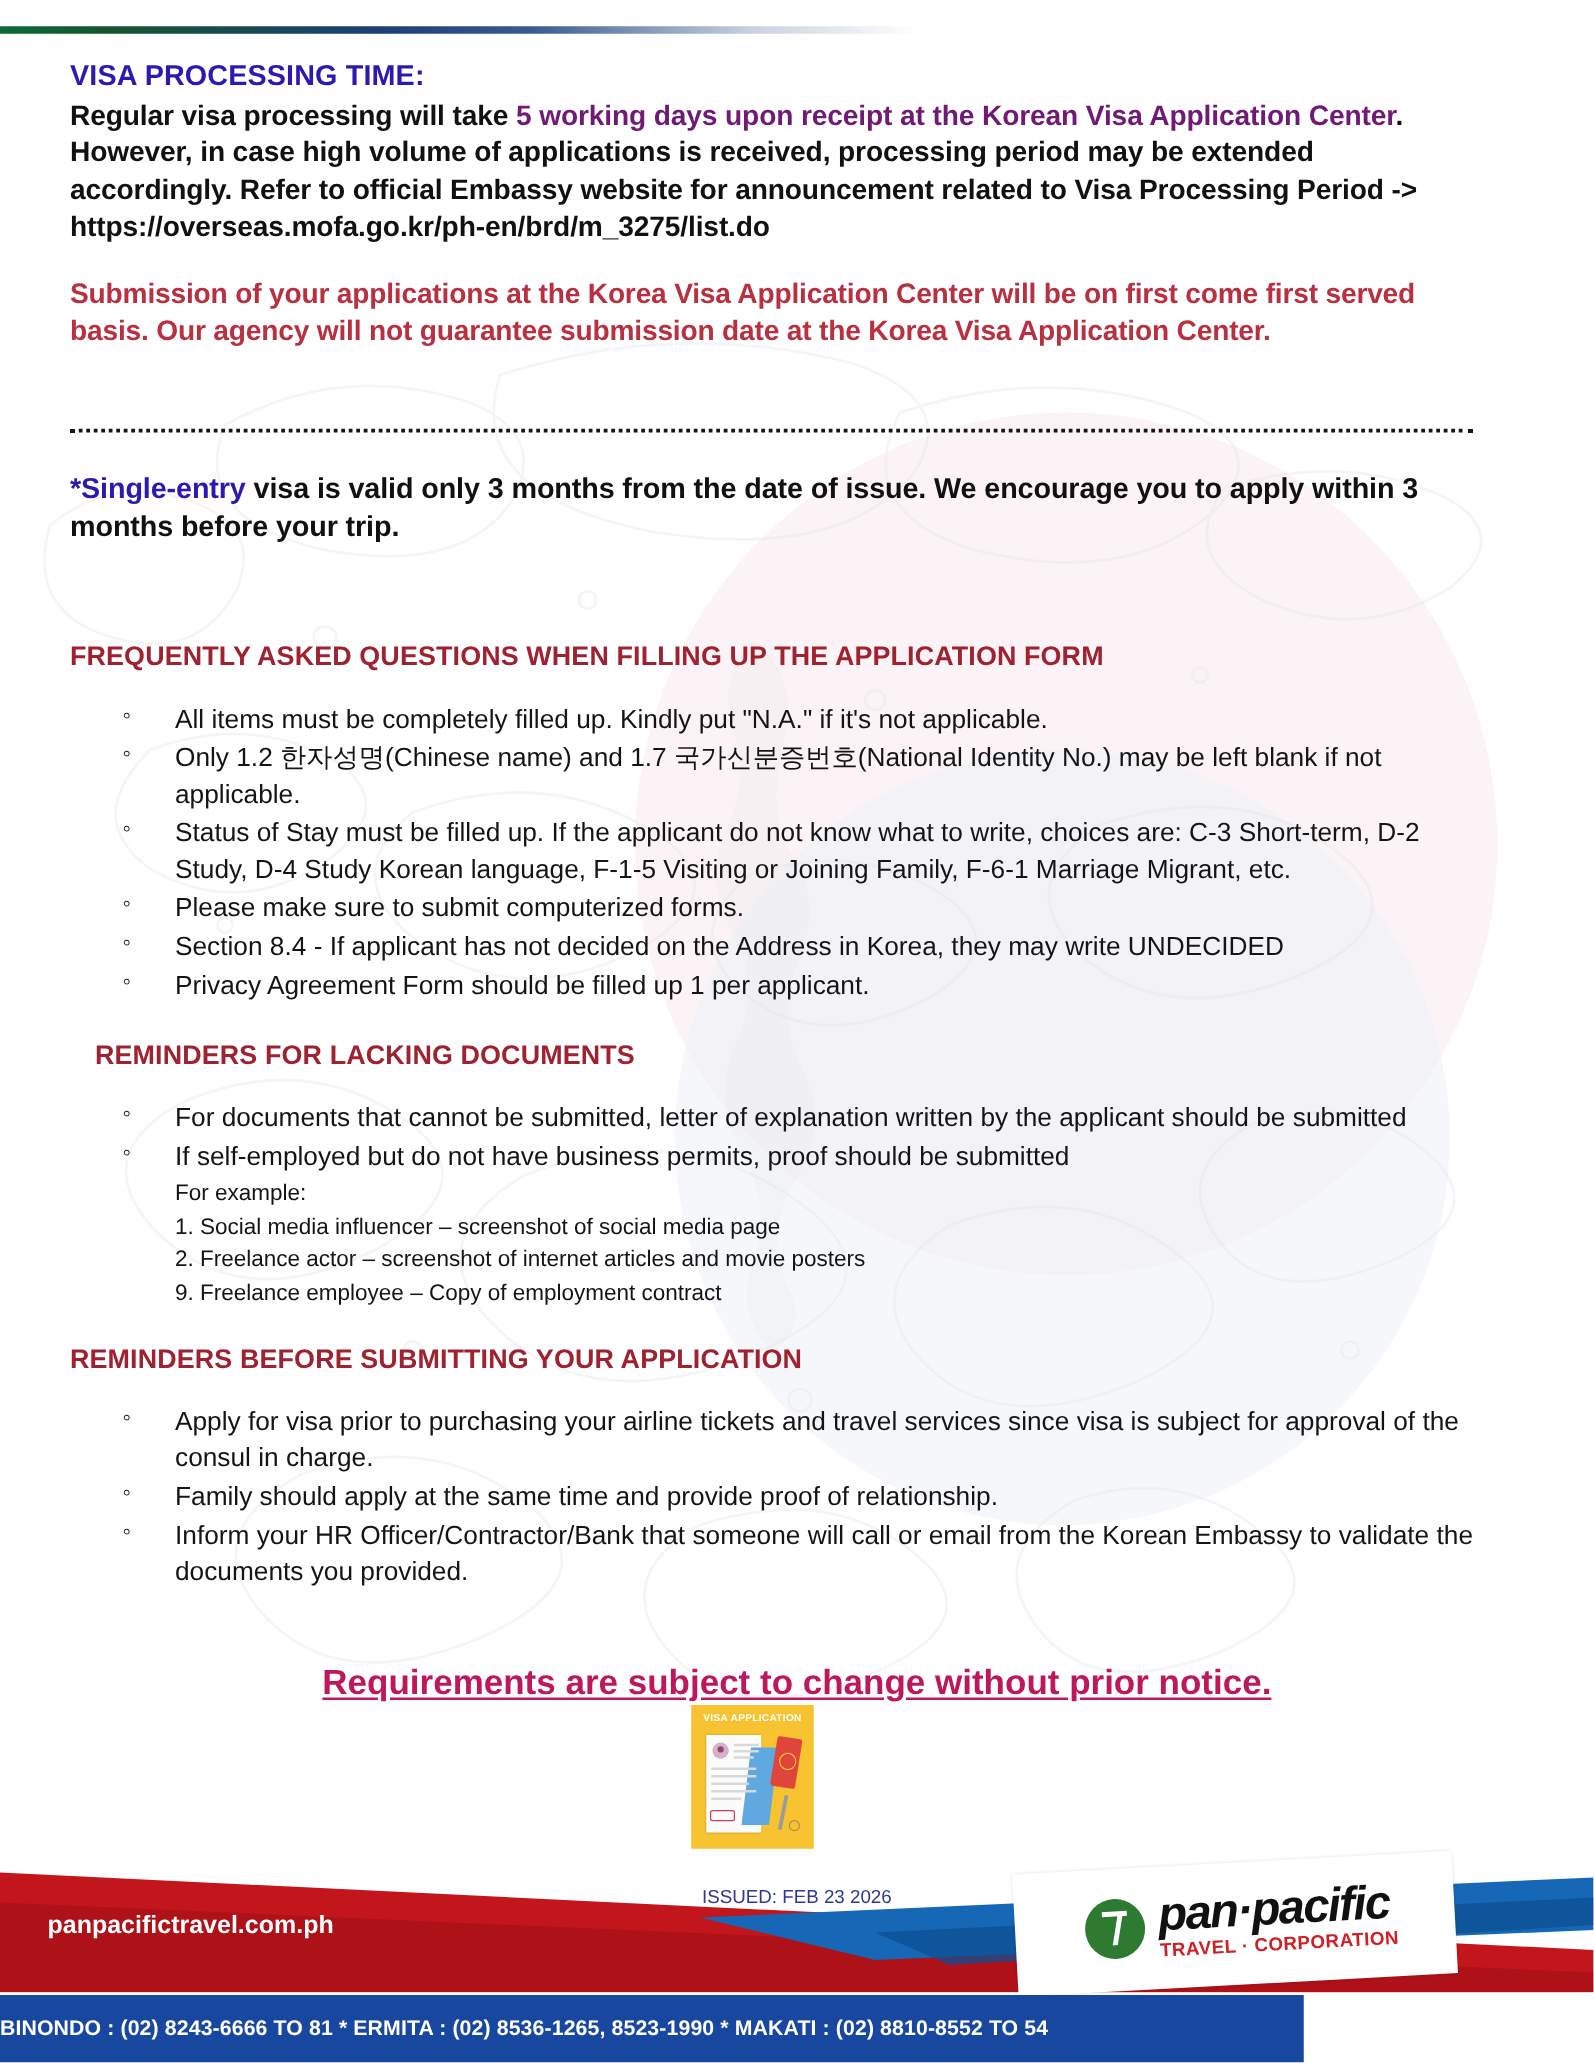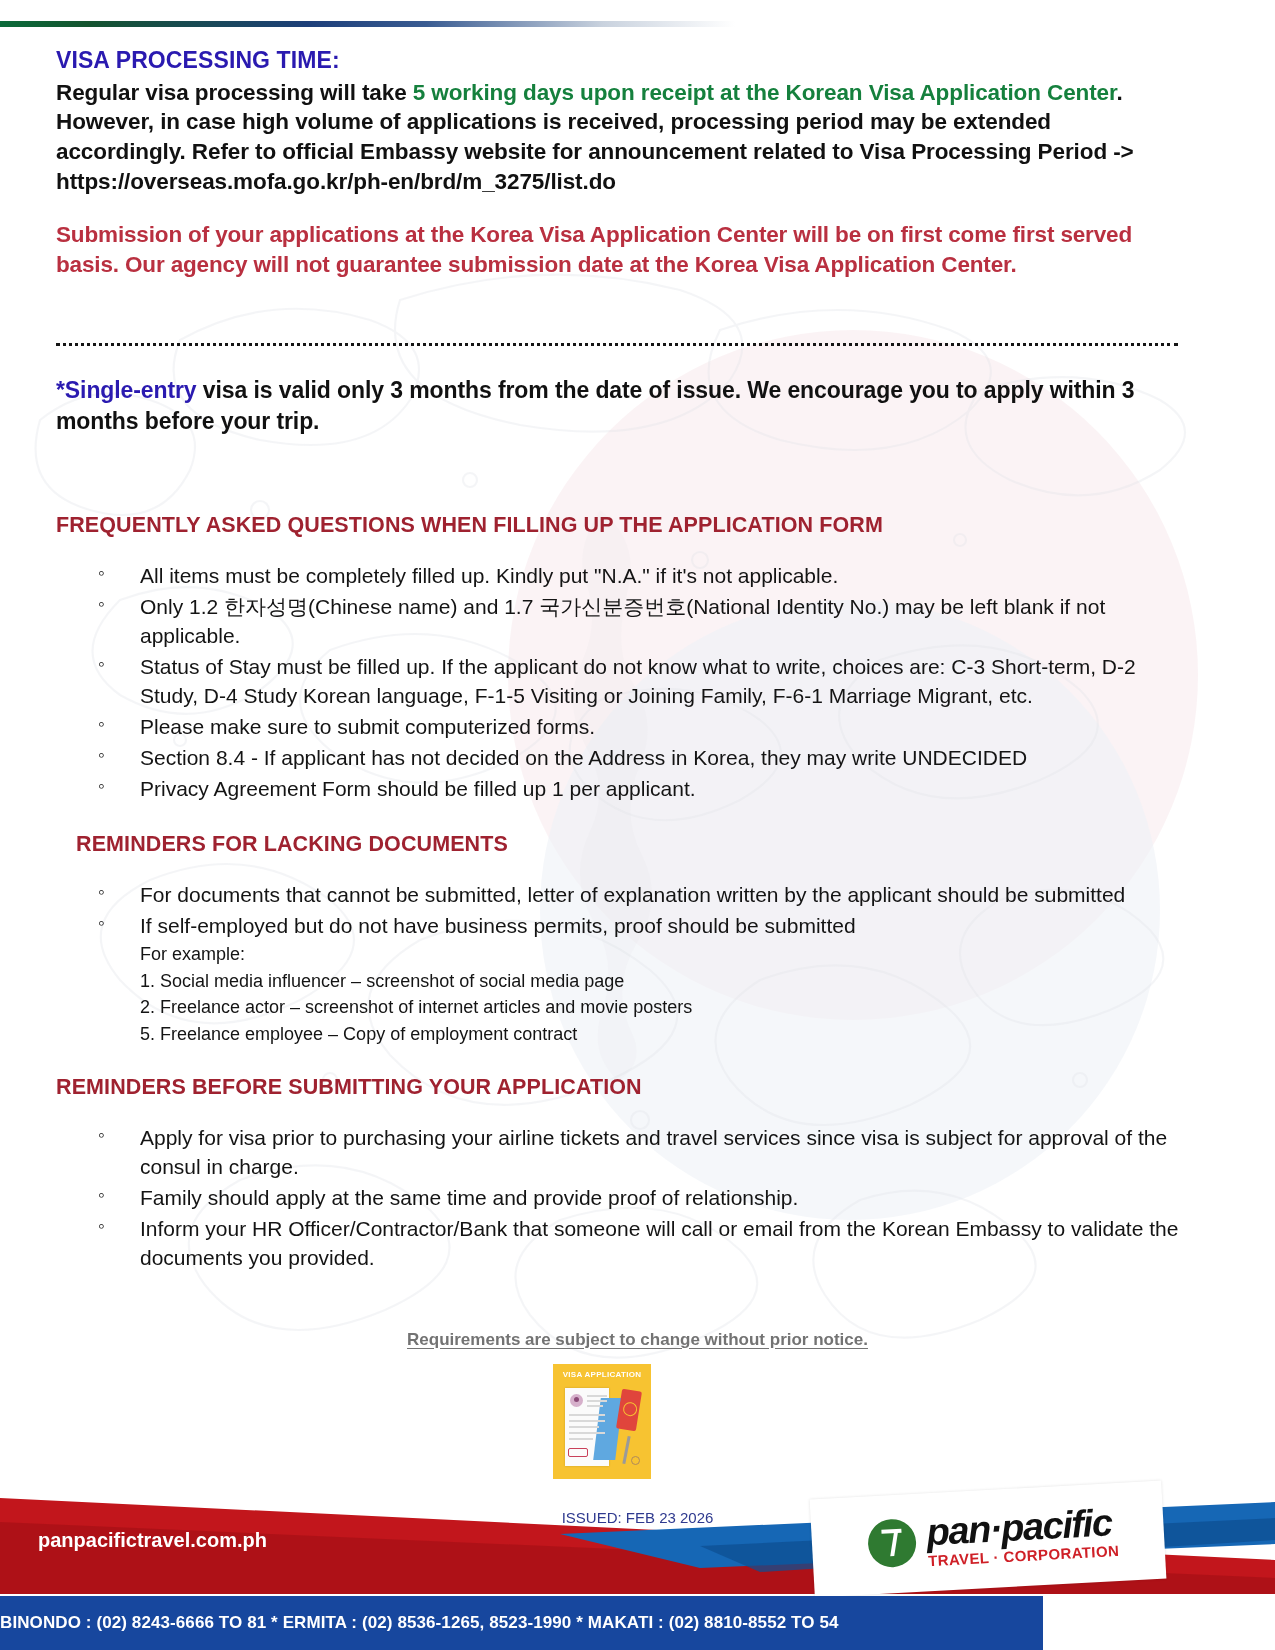--- a/index.html
+++ b/index.html
@@ -87,21 +87,21 @@
   }
 
   .para-bold {
     font-size: 22.5px;
     font-weight: bold;
     color: #111111;
     line-height: 1.32;
     margin-top: 3px;
     letter-spacing: -.1px;
   }
-  .red { color: #15803d; }
+  .red { color: #701a75; }
   .blue-word { color: #2a1ab0; }
 
   .para-red {
     font-size: 22.5px;
     font-weight: bold;
     color: #b93040;
     line-height: 1.36;
     margin-top: 23px;
     letter-spacing: -.15px;
   }
@@ -163,22 +163,22 @@
   .notice {
     position: absolute;
     left: 0;
     top: 1330px;
     width: 1275px;
     text-align: center;
     z-index: 4;
   }
   .notice-text {
     display: inline-block;
-    color: #737373;
-    font-size: 17px;
+    color: #be185d;
+    font-size: 28px;
     font-weight: bold;
     text-decoration: underline;
     text-underline-offset: 3px;
   }
 
   .visa-illus {
     position: absolute;
     left: 553px;
     top: 1364px;
     width: 98px;
@@ -446,21 +446,21 @@
   </ul>
 
   <div class="sec-head sec-lack">REMINDERS FOR LACKING DOCUMENTS</div>
   <ul class="bullets">
     <li>For documents that cannot be submitted, letter of explanation written by the applicant should be submitted</li>
     <li>
       <span>If self-employed but do not have business permits, proof should be submitted</span>
       <div class="sub-lines">For example:</div>
       <div class="sub-lines">1. Social media influencer – screenshot of social media page</div>
       <div class="sub-lines">2. Freelance actor – screenshot of internet articles and movie posters</div>
-      <div class="sub-lines">5. Freelance employee – Copy of employment contract</div>
+      <div class="sub-lines">9. Freelance employee – Copy of employment contract</div>
     </li>
   </ul>
 
   <div class="sec-head sec-before">REMINDERS BEFORE SUBMITTING YOUR APPLICATION</div>
   <ul class="bullets">
     <li>Apply for visa prior to purchasing your airline tickets and travel services since visa is subject for approval of the consul in charge.</li>
     <li>Family should apply at the same time and provide proof of relationship.</li>
     <li>Inform your HR Officer/Contractor/Bank that someone will call or email from the Korean Embassy to validate the documents you provided.</li>
   </ul>
 </div>

